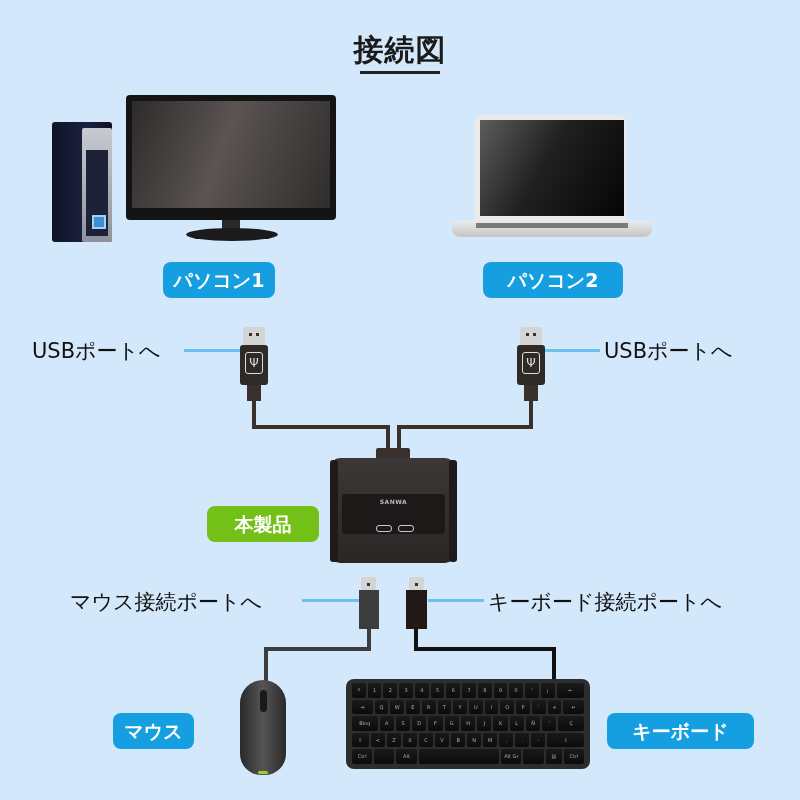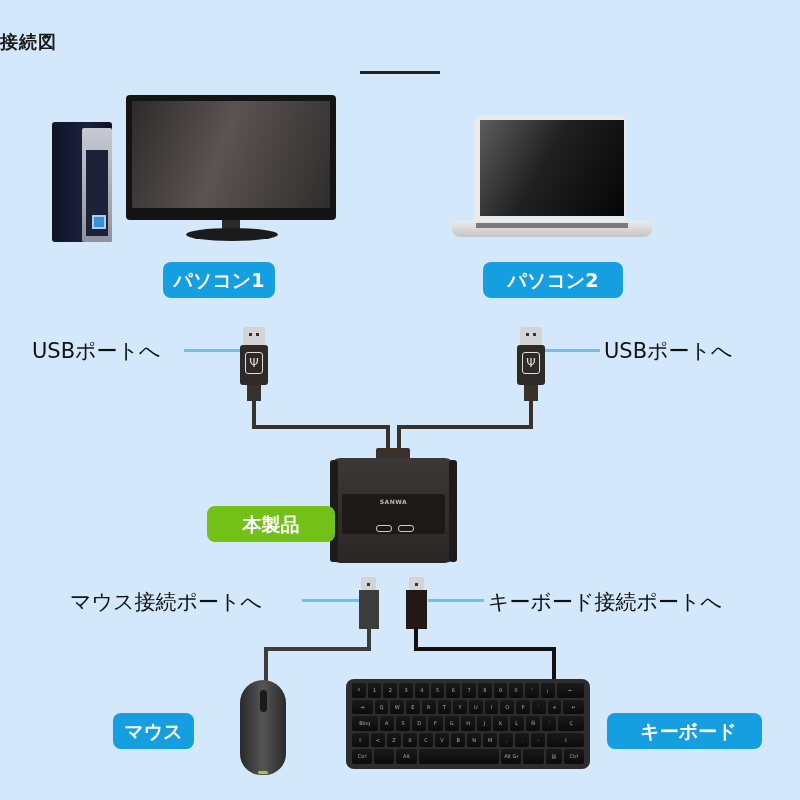--- a/index.html
+++ b/index.html
@@ -4,22 +4,22 @@
 <style>
   html, body { margin: 0; padding: 0; }
   body {
     width: 800px; height: 800px; position: relative; overflow: hidden;
     background: #d3e8fa;
     font-family: "DejaVu Sans", "Liberation Sans", sans-serif;
     color: #1a1a1a;
   }
   .abs { position: absolute; }
   .title {
-    left: 0; width: 800px; top: 30px; text-align: left;
-    font-size: 18px; font-weight: bold; letter-spacing: 1px;
+    left: 0; width: 800px; top: 30px; text-align: center;
+    font-size: 30px; font-weight: bold; letter-spacing: 1px;
   }
   .title-underline { left: 360px; top: 71px; width: 80px; height: 3px; background: #222; }
 
   .badge {
     color: #fff; font-weight: bold; font-size: 19px;
     border-radius: 8px; text-align: center; line-height: 36px; height: 36px;
   }
   .badge.blue { background: #159ee0; }
   .badge.green { background: #72c018; }
 
@@ -184,21 +184,21 @@
 <div>
   <div class="abs device-top"></div>
   <div class="abs device"></div>
   <div class="abs device-cap-l"></div>
   <div class="abs device-cap-r"></div>
   <div class="abs device-panel"></div>
   <div class="abs device-logo">SANWA</div>
   <div class="abs device-btn" style="left:376px;"></div>
   <div class="abs device-btn" style="left:398px;"></div>
 </div>
-<div class="abs badge green" style="left:207px;top:506px;width:128px;">本製品</div>
+<div class="abs badge green" style="left:207px;top:506px;width:112px;">本製品</div>
 
 <div class="abs label" style="left:70px;top:588px;">マウス接続ポートへ</div>
 <div class="abs leader" style="left:302px;top:599px;width:58px;"></div>
 
 <div>
   <div class="abs usb-metal" style="left:361px;top:577px;width:15px;height:13px;"></div>
   <div class="abs" style="left:359px;top:590px;width:20px;height:39px;background:#3c3c3c;"></div>
 </div>
 
 <div class="abs label" style="left:488px;top:588px;">キーボード接続ポートへ</div>
@@ -295,13 +295,13 @@
     <div class="kb-key" style="flex:1.5">Ctrl</div>
     <div class="kb-key" style="flex:1.5"></div>
     <div class="kb-key" style="flex:1.5">Alt</div>
     <div class="kb-key" style="flex:6"></div>
     <div class="kb-key" style="flex:1.5">Alt Gr</div>
     <div class="kb-key" style="flex:1.5"></div>
     <div class="kb-key" style="flex:1.2">▤</div>
     <div class="kb-key" style="flex:1.5">Ctrl</div>
   </div>
 </div>
-<div class="abs badge blue" style="left:607px;top:713px;width:147px;padding-left:8px;">キーボード</div>
+<div class="abs badge blue" style="left:607px;top:713px;width:147px;">キーボード</div>
 
 </body></html>

